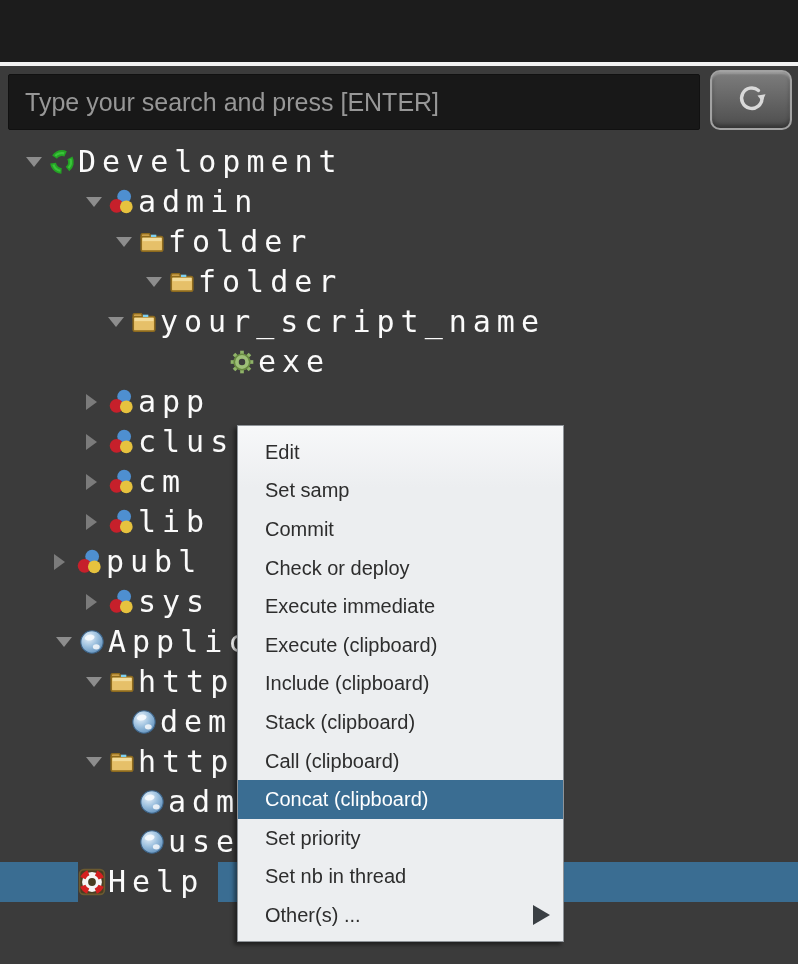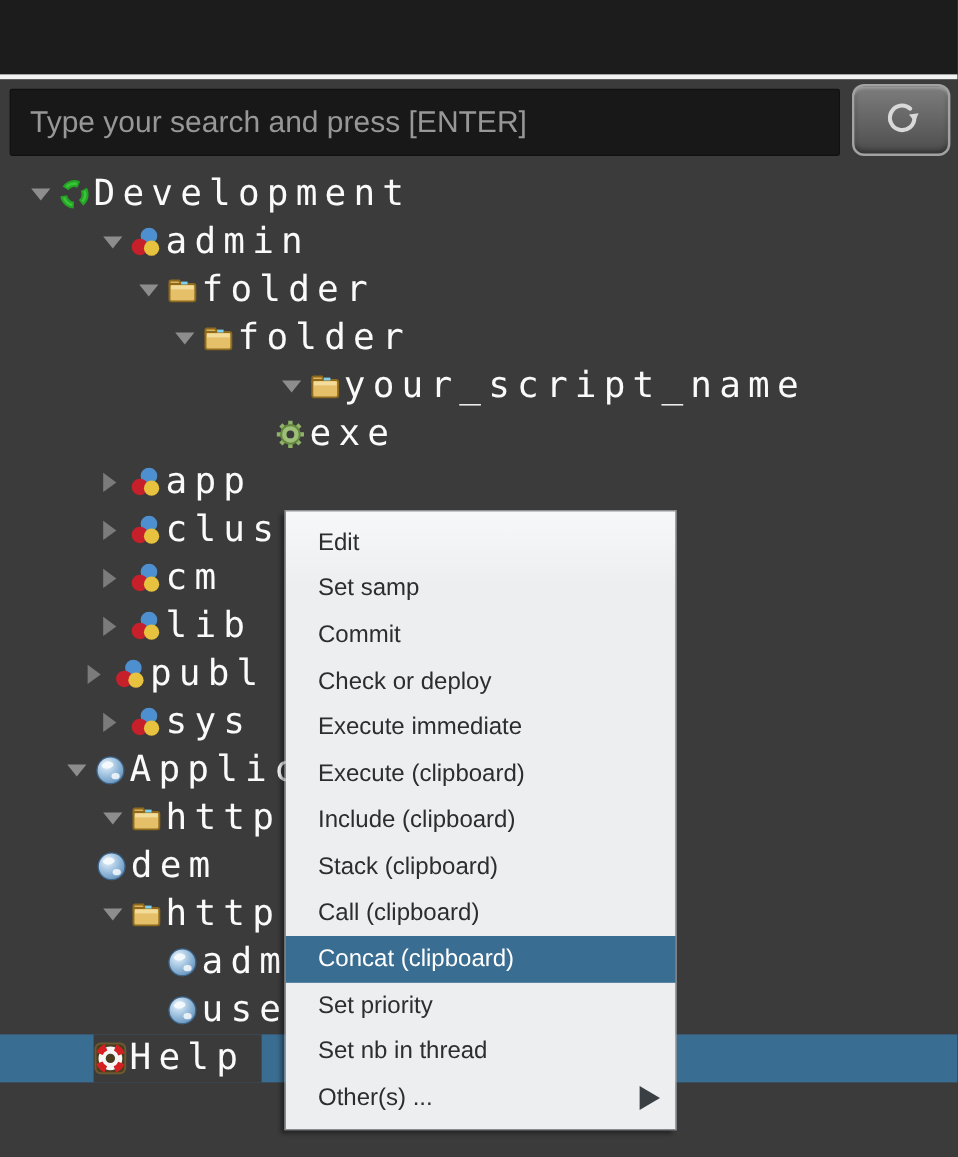--- a/index.html
+++ b/index.html
@@ -174,21 +174,21 @@
           <svg width="28" height="28" viewBox="0 0 26 26">
             <path d="M3 9 v-2.4 a1.2 1.2 0 0 1 1.2 -1.2 h6.2 l2.6 3.6 z" fill="#e0b258" stroke="#8d6a1e" stroke-width="1.5"></path>
             <rect x="3" y="8" width="20" height="13.5" rx="1.6" fill="#e6c069" stroke="#8d6a1e" stroke-width="1.5"></rect>
             <rect x="4.2" y="9.2" width="17.6" height="3" fill="#f3dc9a"></rect>
             <rect x="12" y="6.2" width="5" height="2.2" fill="#7ed0f0"></rect>
           </svg>
         </span>
         <span class="node-label">folder</span>
       </span>
     </div>
-    <div class="tree-row" style="padding-left: 108px; justify-content: center;">
+    <div class="tree-row" style="padding-left: 108px;">
       <span class="twisty">
         <span class="tw-down"></span>
       </span>
       <span class="node-group">
         <span class="node-icon">
           <svg width="28" height="28" viewBox="0 0 26 26">
             <path d="M3 9 v-2.4 a1.2 1.2 0 0 1 1.2 -1.2 h6.2 l2.6 3.6 z" fill="#e0b258" stroke="#8d6a1e" stroke-width="1.5"></path>
             <rect x="3" y="8" width="20" height="13.5" rx="1.6" fill="#e6c069" stroke="#8d6a1e" stroke-width="1.5"></rect>
             <rect x="4.2" y="9.2" width="17.6" height="3" fill="#f3dc9a"></rect>
             <rect x="12" y="6.2" width="5" height="2.2" fill="#7ed0f0"></rect>
@@ -268,21 +268,21 @@
         <span class="node-icon">
           <svg width="28" height="28" viewBox="0 0 26 26">
             <circle cx="15" cy="8" r="6.4" fill="#4e8fd0"></circle>
             <circle cx="8" cy="16.5" r="6.4" fill="#c6202b"></circle>
             <circle cx="17" cy="17.5" r="5.9" fill="#e6c23e"></circle>
           </svg>
         </span>
         <span class="node-label">lib</span>
       </span>
     </div>
-    <div class="tree-row" style="padding-left: 73px;">
+    <div class="tree-row" style="padding-left: 54px;">
       <span class="twisty">
         <span class="tw-right"></span>
       </span>
       <span class="node-group">
         <span class="node-icon">
           <svg width="28" height="28" viewBox="0 0 26 26">
             <circle cx="15" cy="8" r="6.4" fill="#4e8fd0"></circle>
             <circle cx="8" cy="16.5" r="6.4" fill="#c6202b"></circle>
             <circle cx="17" cy="17.5" r="5.9" fill="#e6c23e"></circle>
           </svg>
@@ -336,21 +336,21 @@
           <svg width="28" height="28" viewBox="0 0 26 26">
             <path d="M3 9 v-2.4 a1.2 1.2 0 0 1 1.2 -1.2 h6.2 l2.6 3.6 z" fill="#e0b258" stroke="#8d6a1e" stroke-width="1.5"></path>
             <rect x="3" y="8" width="20" height="13.5" rx="1.6" fill="#e6c069" stroke="#8d6a1e" stroke-width="1.5"></rect>
             <rect x="4.2" y="9.2" width="17.6" height="3" fill="#f3dc9a"></rect>
             <rect x="12" y="6.2" width="5" height="2.2" fill="#7ed0f0"></rect>
           </svg>
         </span>
         <span class="node-label">http</span>
       </span>
     </div>
-    <div class="tree-row" style="padding-left: 57px;">
+    <div class="tree-row" style="padding-left: 108px;">
       <span class="twisty"></span>
       <span class="node-group">
         <span class="node-icon">
           <svg width="28" height="28" viewBox="0 0 26 26">
             <defs>
               <radialGradient id="gl" cx="0.35" cy="0.3" r="0.9">
                 <stop offset="0%" stop-color="#eaf3fb"></stop>
                 <stop offset="45%" stop-color="#9cc0de"></stop>
                 <stop offset="100%" stop-color="#4d80b0"></stop>
               </radialGradient>

